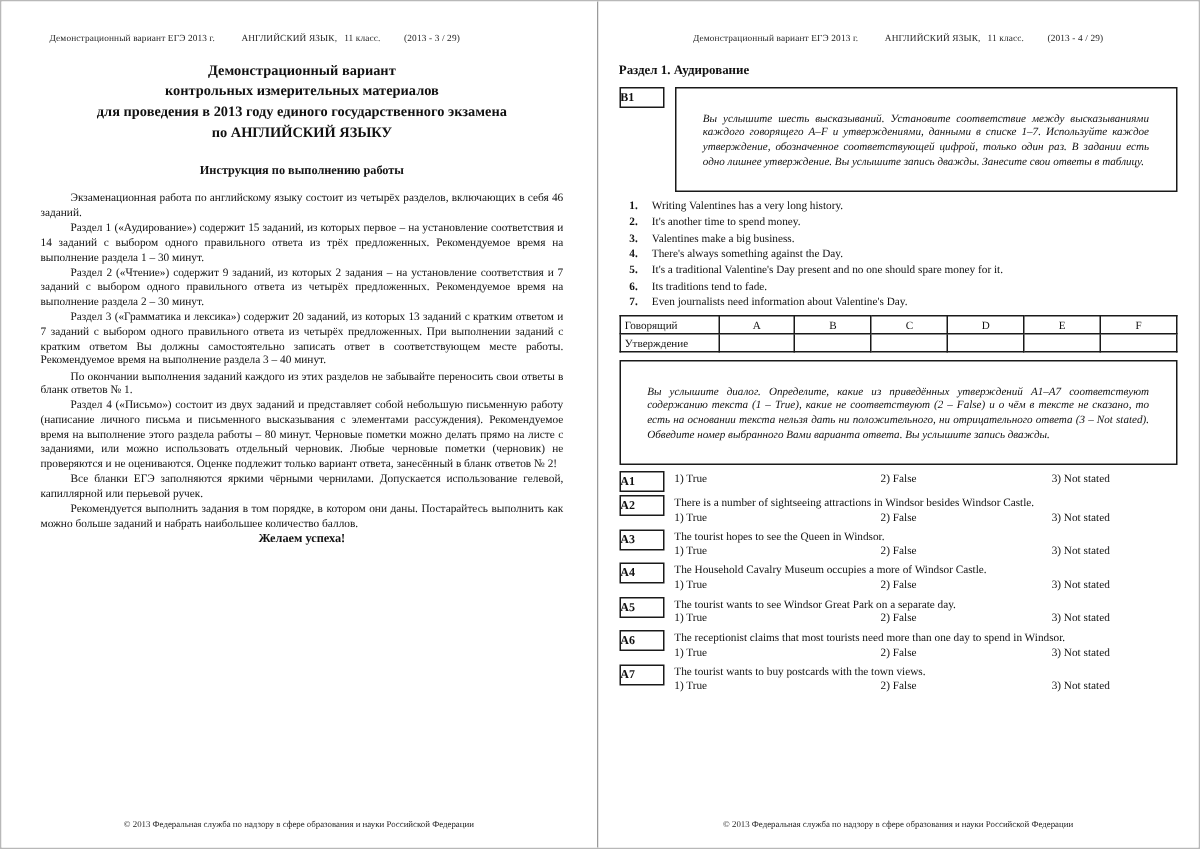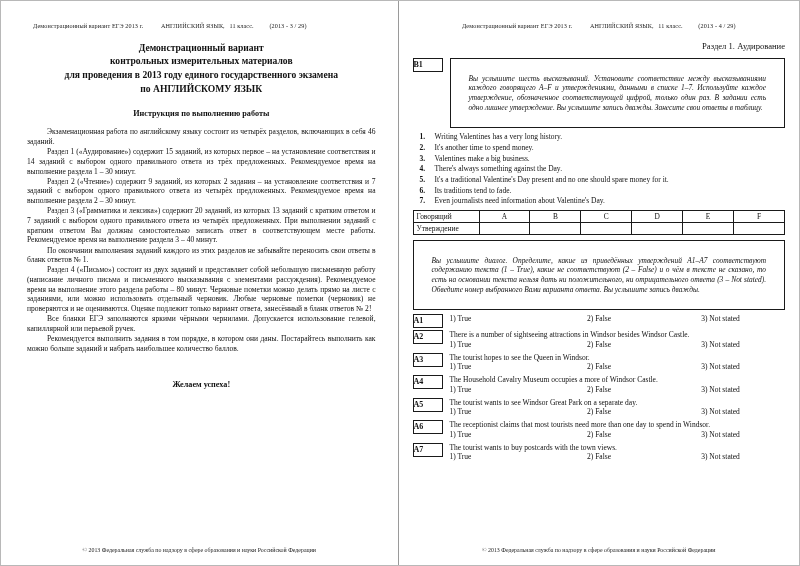--- a/index.html
+++ b/index.html
@@ -81,37 +81,36 @@
     text-align: justify;
     text-indent: 20px;
     margin: 0 0 0.5px 0;
     hyphens: none;
   }
 
   .wish {
     text-align: center;
     font-weight: bold;
     font-size: 8.2px;
-    margin-top: 26px;
   }
 
   .copyright {
     position: absolute;
     left: 0;
     right: 0;
     bottom: 12px;
     text-align: center;
     font-size: 5.9px;
     color: #1c1c1c;
   }
 
   
   .section-title {
-    text-align: right;
-    font-weight: normal;
+    text-align: left;
+    font-weight: bold;
     font-size: 8.6px;
     margin: 0 0 7px 0;
   }
 
   .task-row {
     display: flex;
     align-items: flex-start;
     margin-bottom: 0;
   }
 
@@ -215,21 +214,21 @@
       <span class="rh-a">Демонстрационный вариант ЕГЭ 2013 г.</span>
       <span class="rh-b">АНГЛИЙСКИЙ ЯЗЫК,</span>
       <span class="rh-c">11 класс.</span>
       <span class="rh-d">(2013 - 3 / 29)</span>
     </div>
 
     <div class="doc-title">
       <span class="ln">Демонстрационный вариант</span>
       <span class="ln">контрольных измерительных материалов</span>
       <span class="ln">для проведения в 2013 году единого государственного экзамена</span>
-      <span class="ln">по АНГЛИЙСКОМУ ЯЗЫК</span>
+      <span class="ln">по АНГЛИЙСКИЙ ЯЗЫКУ</span>
     </div>
 
     <div class="instr-title">Инструкция по выполнению работы</div>
 
     <p class="para">Экзаменационная работа по английскому языку состоит из четырёх разделов, включающих в себя 46 заданий.</p>
     <p class="para">Раздел 1 («Аудирование») содержит 15 заданий, из которых первое – на установление соответствия и 14 заданий с выбором одного правильного ответа из трёх предложенных. Рекомендуемое время на выполнение раздела 1 – 30 минут.</p>
     <p class="para">Раздел 2 («Чтение») содержит 9 заданий, из которых 2 задания – на установление соответствия и 7 заданий с выбором одного правильного ответа из четырёх предложенных. Рекомендуемое время на выполнение раздела 2 – 30 минут.</p>
     <p class="para">Раздел 3 («Грамматика и лексика») содержит 20 заданий, из которых 13 заданий с кратким ответом и 7 заданий с выбором одного правильного ответа из четырёх предложенных. При выполнении заданий с кратким ответом Вы должны самостоятельно записать ответ в соответствующем месте работы. Рекомендуемое время на выполнение раздела 3 – 40 минут.</p>
     <p class="para">По окончании выполнения заданий каждого из этих разделов не забывайте переносить свои ответы в бланк ответов № 1.</p>
     <p class="para">Раздел 4 («Письмо») состоит из двух заданий и представляет собой небольшую письменную работу (написание личного письма и письменного высказывания с элементами рассуждения). Рекомендуемое время на выполнение этого раздела работы – 80 минут. Черновые пометки можно делать прямо на листе с заданиями, или можно использовать отдельный черновик. Любые черновые пометки (черновик) не проверяются и не оцениваются. Оценке подлежит только вариант ответа, занесённый в бланк ответов № 2!</p>

